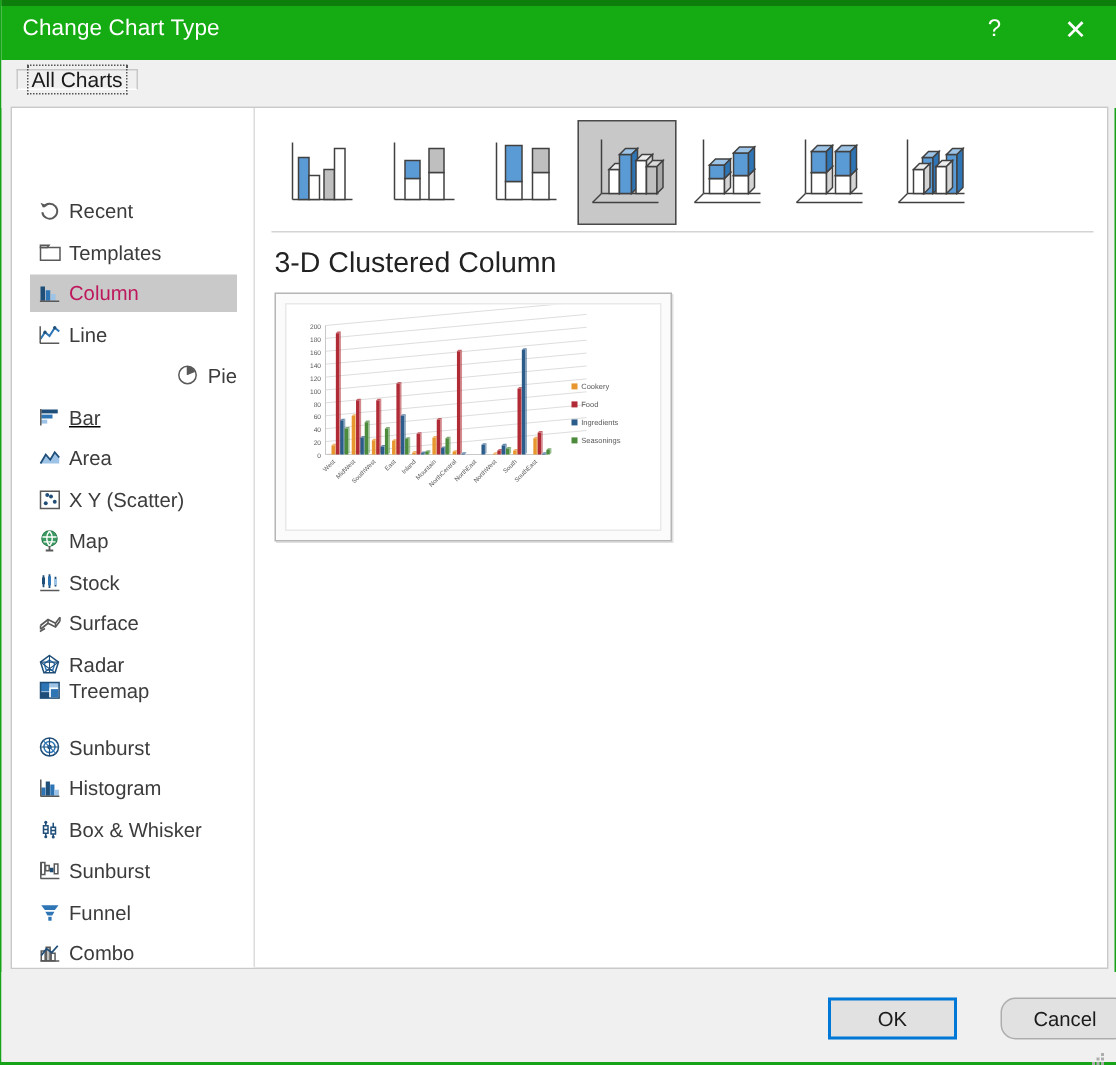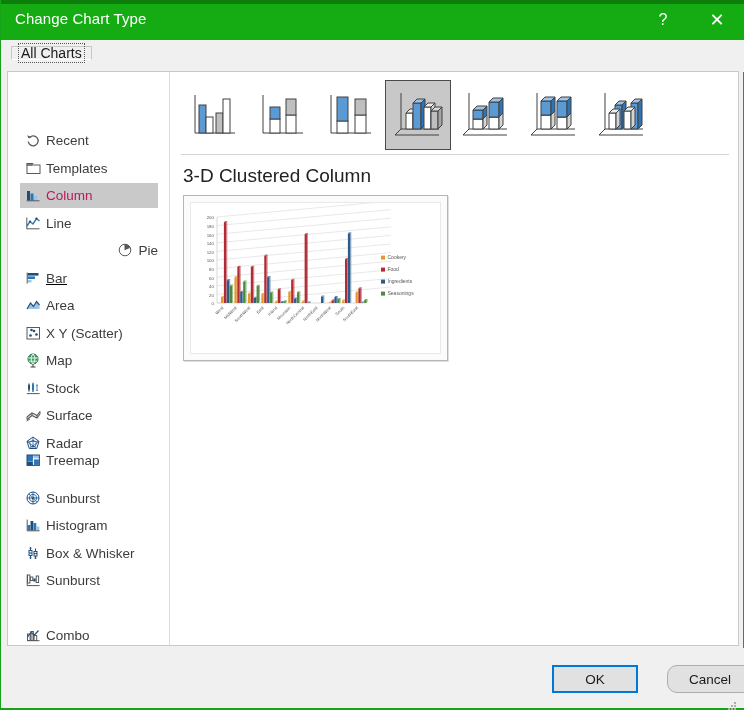--- a/index.html
+++ b/index.html
@@ -290,20 +290,30 @@
             <svg width="17" height="17" viewBox="0 0 17 17">
               <rect x="2.5" y="3" width="2.4" height="8" fill="none" stroke="#595959" stroke-width="1"></rect>
               <rect x="5.4" y="5" width="2.4" height="3.5" fill="none" stroke="#595959" stroke-width="1"></rect>
               <rect x="8.3" y="6.5" width="2.4" height="3" fill="#1F4E79"></rect>
               <rect x="11.2" y="4" width="2.4" height="6.5" fill="none" stroke="#595959" stroke-width="1"></rect>
               <line x1="2" y1="13.6" x2="14.6" y2="13.6" stroke="#595959" stroke-width="1"></line>
               <line x1="2.2" y1="2.6" x2="2.2" y2="13.6" stroke="#595959" stroke-width="1"></line>
             </svg>
           </span>
           <span class="side-label">Sunburst</span>
+        </div>
+        <div class="side-item" style="top: 475.5px;">
+          <span class="side-ico">
+            <svg width="17" height="17" viewBox="0 0 17 17">
+              <path d="M2.5 3.5 L14 3.5 L11.6 6.6 L4.9 6.6 Z" fill="#2E75B6"></path>
+              <path d="M5.2 7.8 L11.3 7.8 L9.8 10.3 L6.7 10.3 Z" fill="#2E75B6"></path>
+              <rect x="7.2" y="11.2" width="2.2" height="2.6" fill="#2E75B6"></rect>
+            </svg>
+          </span>
+          <span class="side-label">Funnel</span>
         </div>
         <div class="side-item" style="top: 503px;">
           <span class="side-ico">
             <svg width="17" height="17" viewBox="0 0 17 17">
               <rect x="2.5" y="7" width="2.6" height="6.5" fill="none" stroke="#595959" stroke-width="1"></rect>
               <rect x="5.8" y="4.5" width="2.6" height="9" fill="#bfbfbf" stroke="#595959" stroke-width="1"></rect>
               <rect x="9.1" y="8.5" width="2.6" height="5" fill="none" stroke="#595959" stroke-width="1"></rect>
               <path d="M2.5 10 L6 5.5 L9.5 8 L13.5 3.5" fill="none" stroke="#1F4E79" stroke-width="1.2"></path>
               <line x1="2" y1="13.7" x2="14.5" y2="13.7" stroke="#595959" stroke-width="1"></line>
             </svg>

